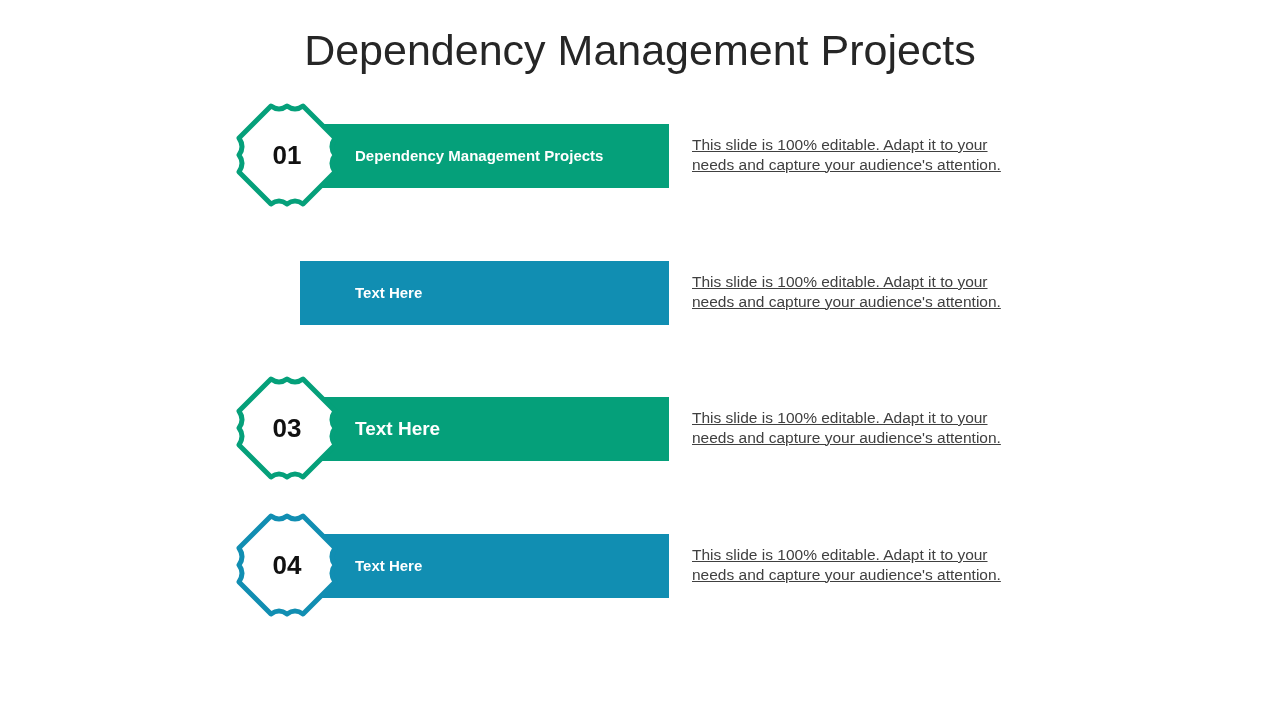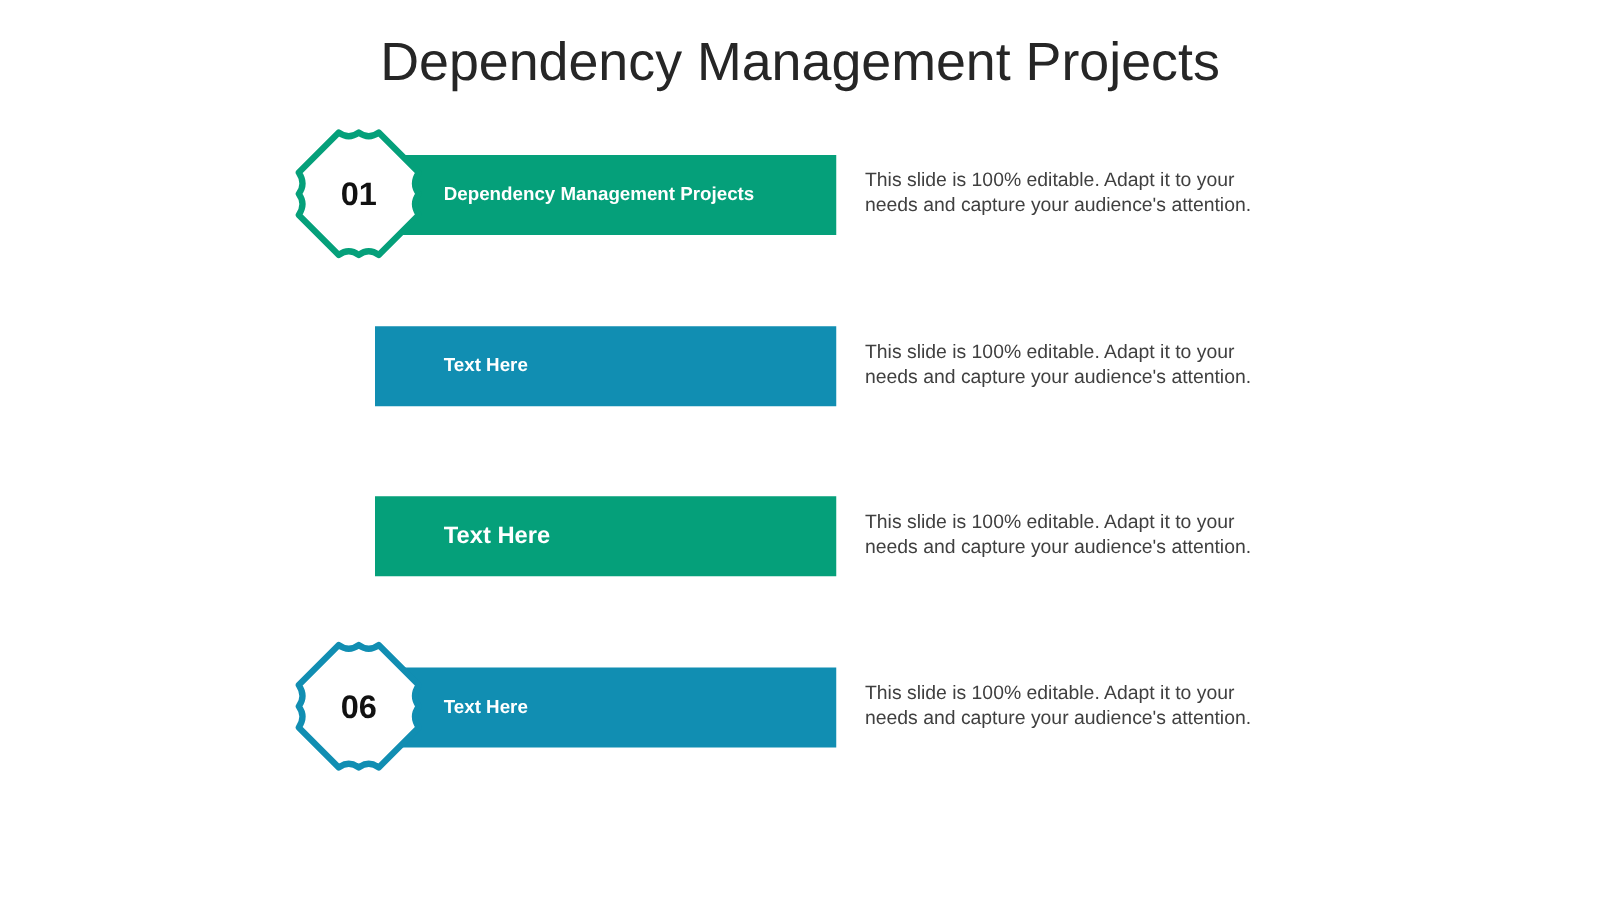--- a/index.html
+++ b/index.html
@@ -5,21 +5,21 @@
   html, body { margin:0; padding:0; background:#ffffff; }
   body { width:1280px; height:720px; position:relative; overflow:hidden; font-family:"Liberation Sans", sans-serif; }
   .title { position:absolute; left:0; width:1280px; top:24px; text-align:center; font-size:43px; color:#262626; line-height:52px; }
   .row { position:absolute; left:0; width:1280px; height:110px; }
   .bar { position:absolute; left:300px; width:369px; top:24px; height:64px; }
   .bar-label { position:absolute; left:55px; top:0; height:64px; line-height:64px; color:#ffffff; font-weight:bold; font-size:15px; white-space:nowrap; }
   .bar-label.big { font-size:19px; }
   .badge { position:absolute; left:233px; top:0; width:108px; height:110px; }
   .badge svg { position:absolute; left:0; top:0; }
   .num { position:absolute; left:0; top:0; width:108px; height:110px; line-height:110px; text-align:center; font-size:26px; font-weight:bold; color:#111111; }
-  .desc { position:absolute; left:692px; top:35px; width:340px; font-size:15.5px; line-height:19.5px; color:#404040; }
+  .desc { position:absolute; left:692px; top:35px; width:340px; font-size:15.5px; line-height:19.5px; color:#404040;text-decoration:underline; }
 </style>
 </head>
 <body>
 
 <div class="title">Dependency Management Projects</div>
 
 <div class="row" style="top:100px;">
   <div class="bar" style="background:#05A07A;">
     <span class="bar-label">Dependency Management Projects</span>
   </div>
@@ -36,27 +36,33 @@
   <div class="bar" style="background:#118EB2;">
     <span class="bar-label">Text Here</span>
   </div>
   <div class="desc">This slide is 100% editable. Adapt it to your needs and capture your audience's attention.</div>
 </div>
 
 <div class="row" style="top:373px;">
   <div class="bar" style="background:#05A07A;">
     <span class="bar-label big">Text Here</span>
   </div>
+  <div class="badge">
+    <svg width="108" height="110" viewBox="0 0 108 110">
+      <path d="M54 6 Q62 12 70 6 L102 38 Q96 47 102 55 Q96 63 102 72 L70 104 Q62 98 54 104 Q46 98 38 104 L6 72 Q12 63 6 55 Q12 47 6 38 L38 6 Q46 12 54 6 Z" fill="#ffffff" stroke="#05A07A" stroke-width="5" stroke-linejoin="round"></path>
+    </svg>
+    <div class="num">03</div>
+  </div>
   <div class="desc">This slide is 100% editable. Adapt it to your needs and capture your audience's attention.</div>
 </div>
 
 <div class="row" style="top:510px;">
   <div class="bar" style="background:#118EB2;">
     <span class="bar-label">Text Here</span>
   </div>
   <div class="badge">
     <svg width="108" height="110" viewBox="0 0 108 110">
       <path d="M54 6 Q62 12 70 6 L102 38 Q96 47 102 55 Q96 63 102 72 L70 104 Q62 98 54 104 Q46 98 38 104 L6 72 Q12 63 6 55 Q12 47 6 38 L38 6 Q46 12 54 6 Z" fill="#ffffff" stroke="#118EB2" stroke-width="5" stroke-linejoin="round"></path>
     </svg>
-    <div class="num">06</div>
+    <div class="num">04</div>
   </div>
   <div class="desc">This slide is 100% editable. Adapt it to your needs and capture your audience's attention.</div>
 </div>
 
 </body></html>

